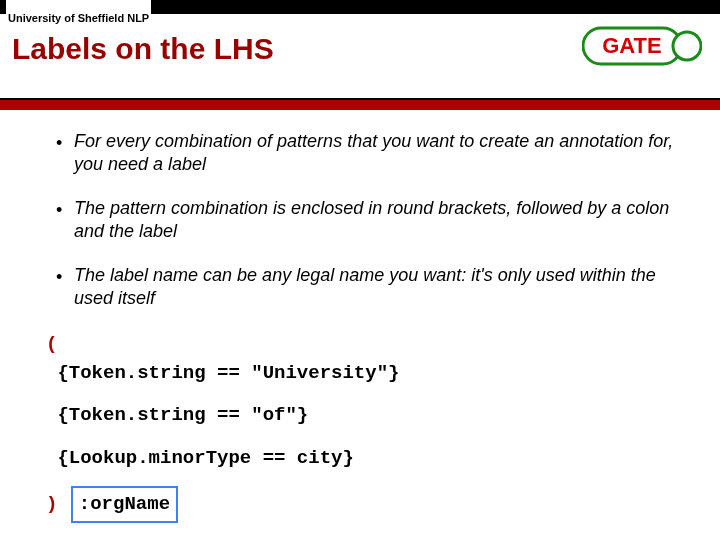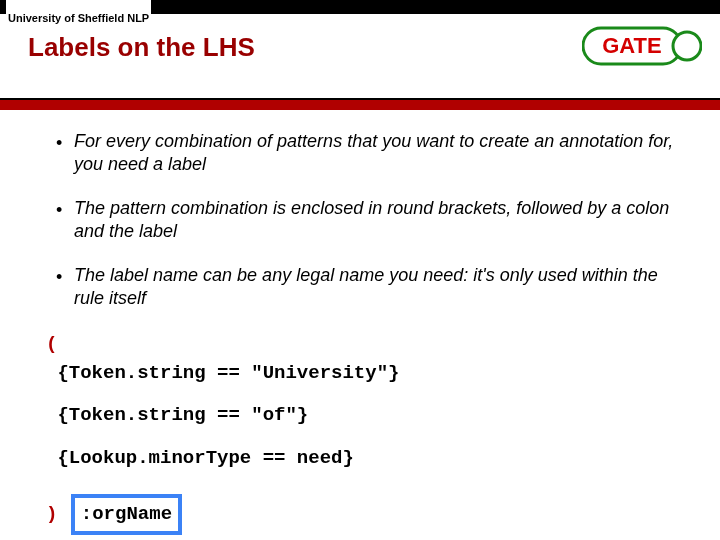--- a/index.html
+++ b/index.html
@@ -23,22 +23,22 @@
     font-size: 11px;
     font-weight: bold;
     color: #000;
     background: #fff;
     padding: 12px 2px;
     z-index: 2;
   }
   .title {
     position: absolute;
     top: 32px;
-    left: 28px;
-    font-size: 26px;
+    left: 12px;
+    font-size: 30px;
     font-weight: bold;
     color: #990000;
   }
   .logo {
     position: absolute;
     top: 22px;
     right: 18px;
     width: 120px;
     height: 48px;
   }
@@ -76,24 +76,23 @@
     font-family: "Courier New", monospace;
     font-size: 19px;
     font-weight: bold;
     color: #000;
     line-height: 1.5;
   }
   .code-line { white-space: pre; }
   .paren { color: #b00000; }
   .label-box {
     display: inline-block;
-    border: 4px solid #3b82f6;
+    border: 2px solid #3b82f6;
     padding: 2px 6px;
     margin-left: 2px;
-    margin-top: 8px;
   }
   .gap { height: 14px; }
 </style>
 </head>
 <body>
 
 <div class="header-bar"></div>
 <div class="affiliation">University of Sheffield NLP</div>
 
 <div class="title">Labels on the LHS</div>
@@ -115,27 +114,27 @@
     <div class="txt">For every combination of patterns that you want to create an annotation for, you need a label</div>
   </div>
 
   <div class="bullet">
     <div class="dot">•</div>
     <div class="txt">The pattern combination is enclosed in round brackets, followed by a colon and the label</div>
   </div>
 
   <div class="bullet">
     <div class="dot">•</div>
-    <div class="txt">The label name can be any legal name you need: it's only used within the rule itself</div>
+    <div class="txt">The label name can be any legal name you want: it's only used within the used itself</div>
   </div>
 
   <div class="code-block">
     <div class="code-line"><span class="paren">(</span></div>
     <div class="code-line"> <span>{Token.string == "University"}</span></div>
     <div class="gap"></div>
     <div class="code-line"> <span>{Token.string == "of"}</span></div>
     <div class="gap"></div>
-    <div class="code-line"> <span>{Lookup.minorType == need}</span></div>
+    <div class="code-line"> <span>{Lookup.minorType == city}</span></div>
     <div class="gap"></div>
     <div class="code-line"><span class="paren">)</span> <span class="label-box">:orgName</span></div>
   </div>
 
 </div>
 
 </body></html>

